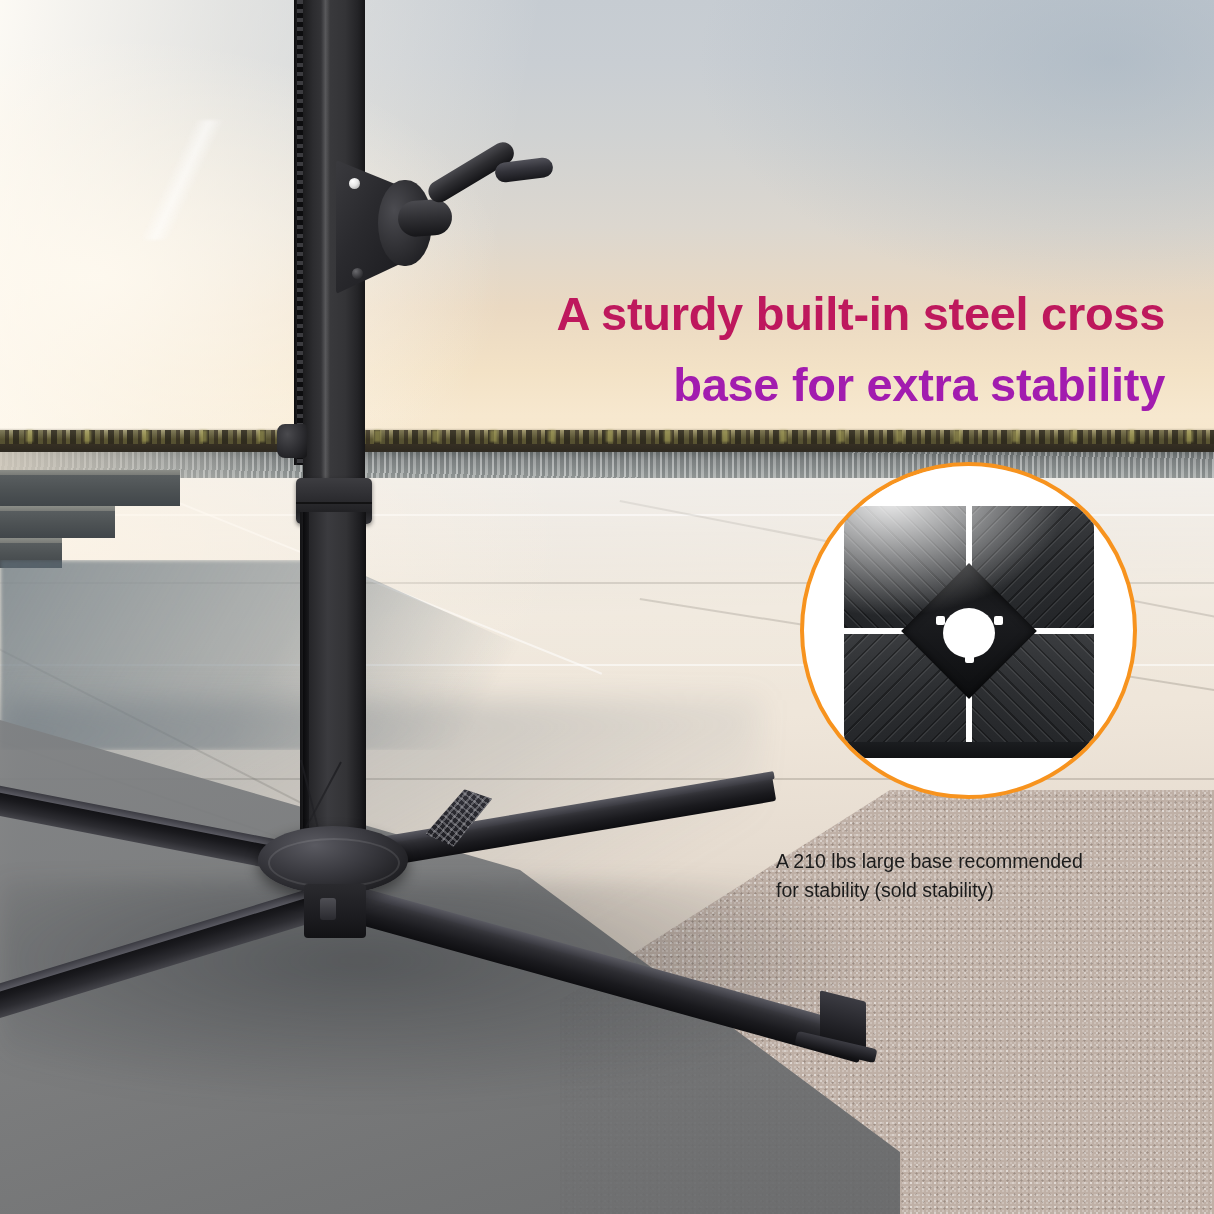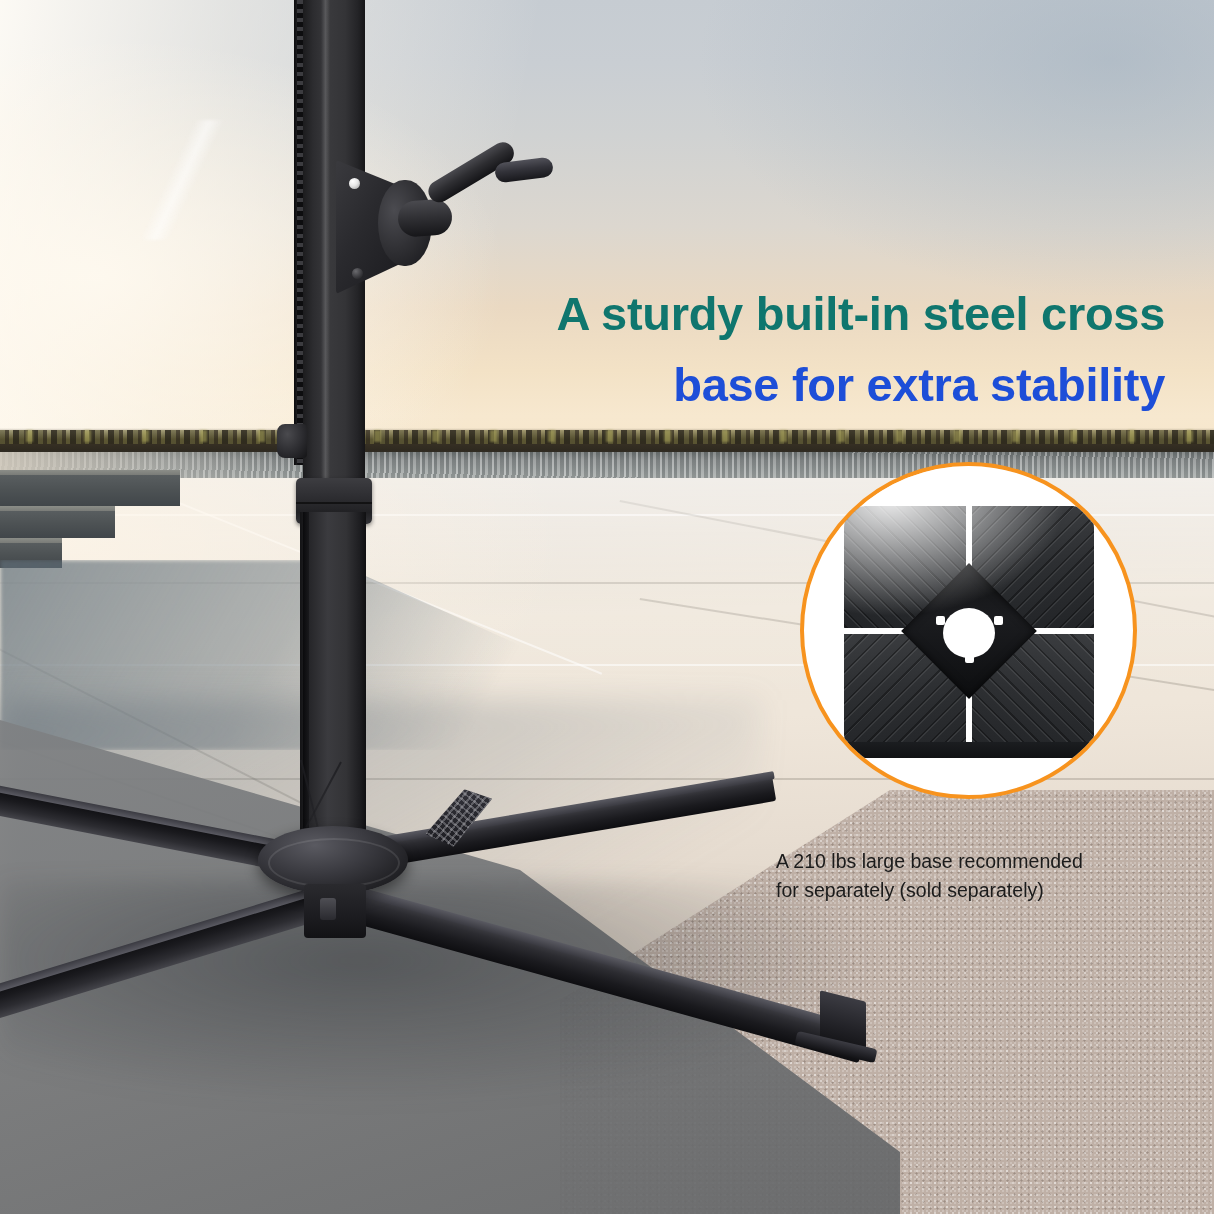--- a/index.html
+++ b/index.html
@@ -310,22 +310,22 @@
   
   .headline{
     position:absolute;left:360px;top:278px;width:805px;
     text-align:right;
     font-weight:700;
     font-size:47px;
     line-height:71px;
     letter-spacing:-.3px;
     white-space:nowrap;
   }
-  .hl-1{display:block;color:#0f766e;}
-  .hl-2{display:block;color:#1d4ed8;}
+  .hl-1{display:block;color:#be185d;}
+  .hl-2{display:block;color:#a21caf;}
 
   
   .inset{
     position:absolute;left:800px;top:462px;width:337px;height:337px;
     border-radius:50%;
     background:#ffffff;
     border:4px solid #F7931E;
     box-sizing:border-box;
     overflow:hidden;
   }
@@ -492,16 +492,16 @@
       <div class="center-hole"></div>
       <div class="hole-tab" style="left:92px;top:110px;"></div>
       <div class="hole-tab" style="left:150px;top:110px;"></div>
       <div class="hole-tab" style="left:121px;top:148px;"></div>
     </div>
     <div class="inset-gloss"></div>
   </div>
 
   <div class="caption">
     <span>A 210 lbs large base recommended</span>
-    <span>for separately (sold separately)</span>
+    <span>for stability (sold stability)</span>
   </div>
 
 </div>
 
 </body></html>

